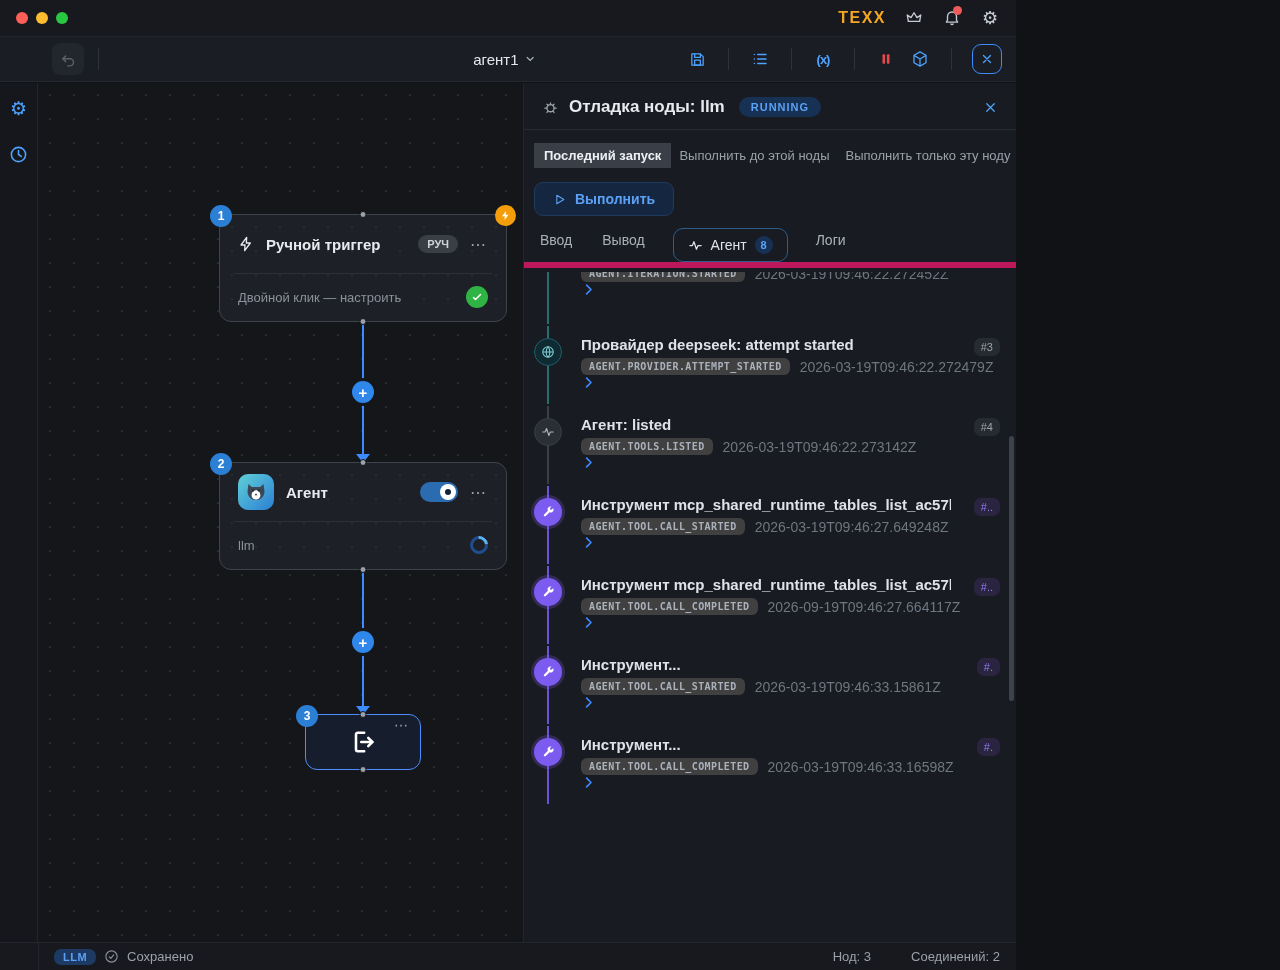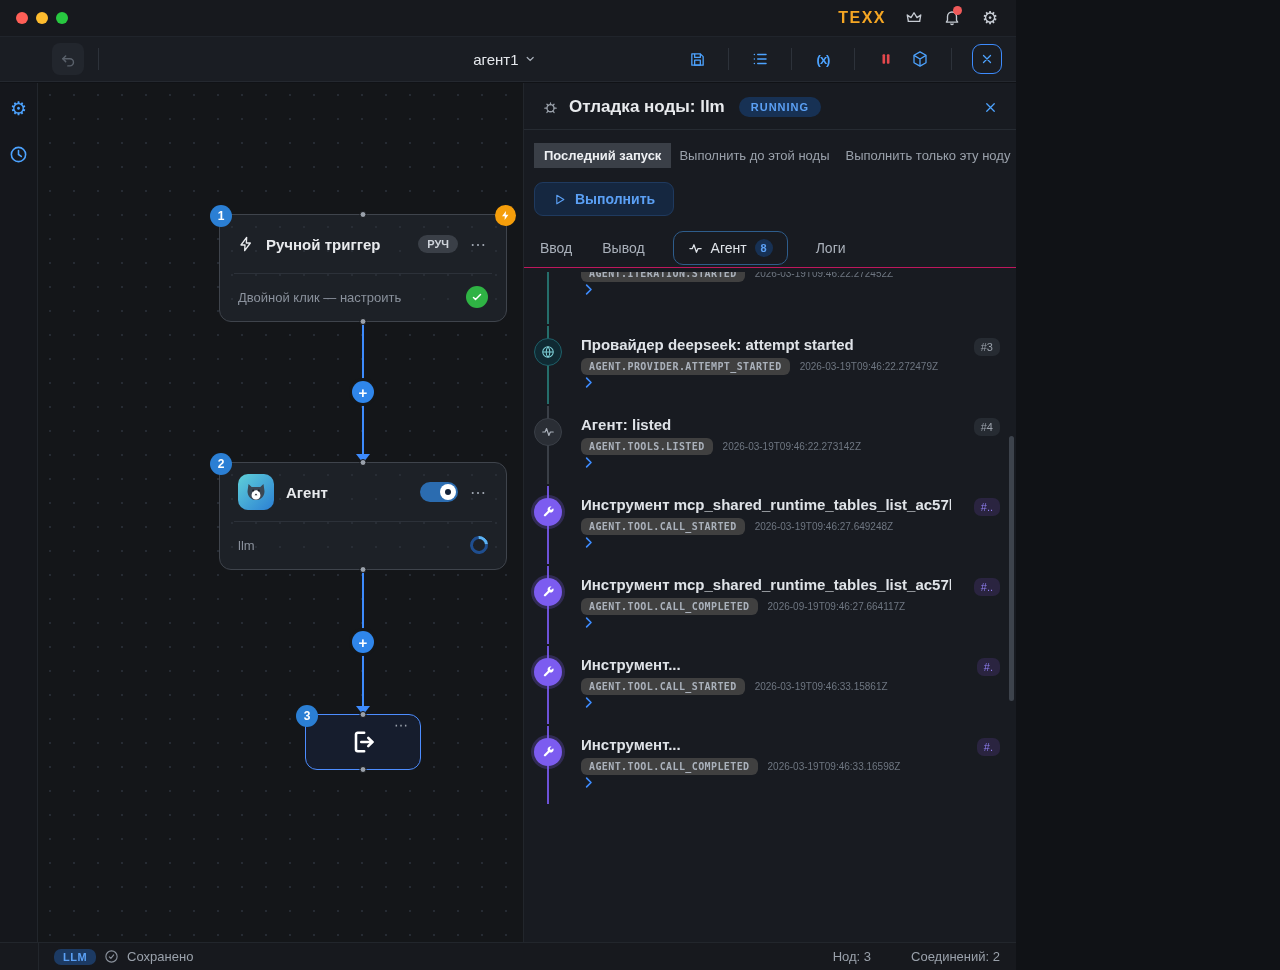--- a/index.html
+++ b/index.html
@@ -106,42 +106,42 @@
   .running-badge { background:#173154; color:#5ba0f5; font-size:11px; font-weight:bold; letter-spacing:1px;
     padding:4px 12px; border-radius:11px; margin-left:4px; }
   .panel-close { margin-left:auto; color:#4da3ff; }
   .panel-divider { height:1px; background:#262b32; }
   .mode-row { display:flex; align-items:center; gap:8px; padding:13px 10px 0 10px; font-size:13px; color:#9aa1ab; white-space:nowrap; }
   .mode-selected { background:#3a3f47; color:#eef0f3; padding:5px 10px; border-radius:0; font-weight:600; }
   .mode-sep { width:1px; height:16px; background:#3a3f47; }
   .run-btn { margin:14px 0 12px 10px; align-self:flex-start; display:flex; align-items:center; gap:9px;
     background:#152740; border:1px solid #1f3a5f; border-radius:9px; padding:8px 18px;
     color:#5ba0f5; font-size:14px; font-weight:600; }
-  .tabs-row { display:flex; align-items:center; gap:26px; padding:0 14px; border-bottom:1px solid #be185d; height:40px; font-size:14px; color:#aab1bb; }
+  .tabs-row { display:flex; align-items:flex-start; gap:26px; padding:0 14px; border-bottom:6px solid #be185d; height:40px; font-size:14px; color:#aab1bb; }
   .tab { padding:4px 2px; }
   .tab-agent { display:flex; align-items:center; gap:8px; border:1px solid #2e5d8c; border-radius:10px;
     padding:7px 14px; margin-bottom:-1px; color:#dfe3e8; background:#181b21; }
   .tab-count { background:#173154; color:#5ba0f5; font-size:11px; font-weight:bold; min-width:18px; height:18px;
     border-radius:9px; display:flex; align-items:center; justify-content:center; padding:0 5px; }
 
   .events { flex:1; overflow:hidden; position:relative; padding:4px 14px 0 10px; }
   .event-row { position:relative; padding:10px 0 10px 47px; min-height:78px; margin-bottom:2px; }
   .event-row::before { content:""; position:absolute; left:13px; top:0; bottom:0; width:2px; background:#3a3f47; }
   .event-row.teal::before { background:#256e6b; }
   .event-row.purple::before { background:#6d52d8; }
   .ev-icon { position:absolute; left:0; top:12px; width:28px; height:28px; border-radius:50%;
     display:flex; align-items:center; justify-content:center; z-index:1; }
   .ev-icon.globe { background:#102a33; border:1.5px solid #1e6069; color:#7fd0d8; }
   .ev-icon.activity { background:#2a2e35; border:1.5px solid #3a3f47; color:#aab1bb; }
   .ev-icon.wrench { background:#7c5cf0; color:#fff; box-shadow:0 0 0 3px rgba(124,92,240,.25); }
   .ev-title { font-size:15px; font-weight:600; color:#dfe3e8; white-space:nowrap; overflow:hidden; max-width:370px; }
   .ev-meta { display:flex; align-items:center; gap:10px; margin-top:5px; }
   .ev-badge { background:#404040; border-radius:6px; padding:3px 8px; font-family:"DejaVu Sans Mono",monospace;
     font-size:10px; font-weight:bold; letter-spacing:.4px; color:#aab1bb; white-space:nowrap; }
-  .ev-time { font-size:10px; color:#6e7681; white-space:nowrap; }
+  .ev-time { font-size:14px; color:#6e7681; white-space:nowrap; }
   .ev-expand { margin-top:12px; color:#3d8bfd; }
   .ev-num { position:absolute; right:2px; top:12px; background:#262b32; color:#9aa1ab; font-size:11px;
     border-radius:7px; padding:3px 7px; }
   .event-row.purple .ev-num { background:#2a2440; color:#8f7ff0; }
   .event-row.partial { min-height:52px; padding-top:0; }
   .clip-line { height:10px; overflow:hidden; display:flex; align-items:flex-end; }
   .scroll-thumb { position:absolute; right:2px; top:353px; width:5px; height:265px; background:#3d434c; border-radius:3px; }
 
   
   .statusbar { position:absolute; left:0; right:0; bottom:0; height:28px; background:#17191e;

